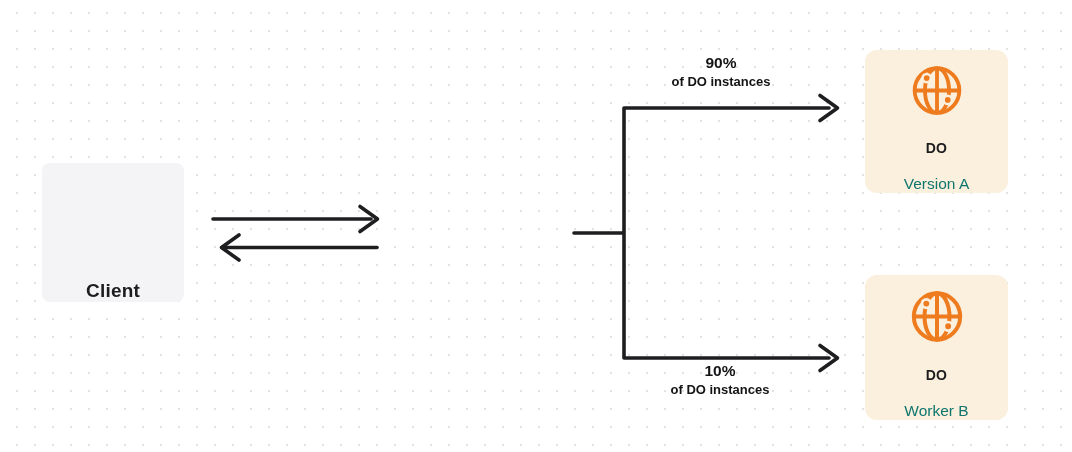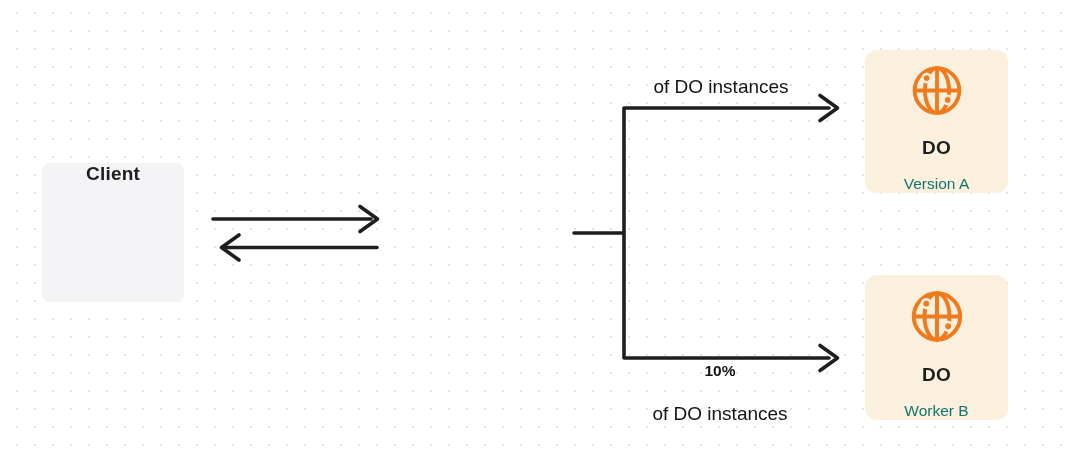--- a/index.html
+++ b/index.html
@@ -10,21 +10,21 @@
     background-color:#ffffff;
     background-image:radial-gradient(circle, #e2e2e5 1.4px, rgba(0,0,0,0) 1.5px);
     background-size:18px 18px;
     background-position:8px 4px;
     font-family:"Liberation Sans", sans-serif;
     overflow:hidden;
   }
   .connector-layer{position:absolute;left:0;top:0;width:1072px;height:452px;}
   .node{
     position:absolute;
-    display:flex;flex-direction:column;align-items:center;justify-content:flex-start;
+    display:flex;flex-direction:column;align-items:center;justify-content:flex-end;
   }
   .node-client{
     left:42px;top:163px;width:142px;height:139px;
     background:#f4f4f6;border-radius:8px;
   }
   .node-worker{
     left:405px;top:160px;width:144px;height:144px;
     background:#fbefdd;border-radius:10px;
     justify-content:flex-start;padding-top:23px;
   }
@@ -34,33 +34,33 @@
     justify-content:flex-start;padding-top:13px;
   }
   .node-do-a{top:50px;height:143px;}
   .node-do-b{top:275px;height:145px;}
   .node-label{
     font-size:19px;font-weight:700;color:#1d1d1f;letter-spacing:.2px;
   }
   .worker-label{margin-top:16px;}
   .do-title{
     margin-top:20px;line-height:20px;
-    font-size:19px;font-weight:700;color:#1d1d1f;letter-spacing:.3px;
+    font-size:14px;font-weight:700;color:#1d1d1f;letter-spacing:.3px;
   }
   .do-subtitle{
     margin-top:16px;line-height:19px;
     font-size:15.5px;font-weight:400;color:#0f766e;
   }
   .split-label{
     position:absolute;width:250px;text-align:center;color:#141416;
   }
   .split-label-top{left:596px;top:53px;}
   .split-label-bottom{left:595px;top:361px;}
   .split-percent{display:block;font-size:15.5px;font-weight:700;line-height:19px;}
-  .split-caption{display:block;font-size:19px;font-weight:400;line-height:20px;margin-top:24px;}
+  .split-caption{display:block;font-size:13px;font-weight:700;line-height:20px;}
   .edge{stroke:#1e1e20;stroke-width:3.6;fill:none;stroke-linecap:round;stroke-linejoin:round;}
   .icon-svg{display:block;}
 </style>
 </head>
 <body>
 
 <div class="canvas">
 
   <svg class="connector-layer" viewBox="0 0 1072 452">
     <path class="edge" d="M213 219 H371"></path>
@@ -71,20 +71,21 @@
     <path class="edge" d="M820 95.5 L837.5 108 L820 120.5"></path>
     <path class="edge" d="M820 345.5 L837.5 358 L820 370.5"></path>
   </svg>
 
   <div class="node node-client">
     <span class="node-label">Client</span>
   </div>
 
 
   <div class="split-label split-label-top">
+    <span class="split-percent">90%</span>
     <span class="split-caption">of DO instances</span>
   </div>
 
   <div class="split-label split-label-bottom">
     <span class="split-percent">10%</span>
     <span class="split-caption">of DO instances</span>
   </div>
 
   <div class="node node-do node-do-a">
     <svg class="icon-svg" width="58" height="58" viewBox="0 0 64 64">

